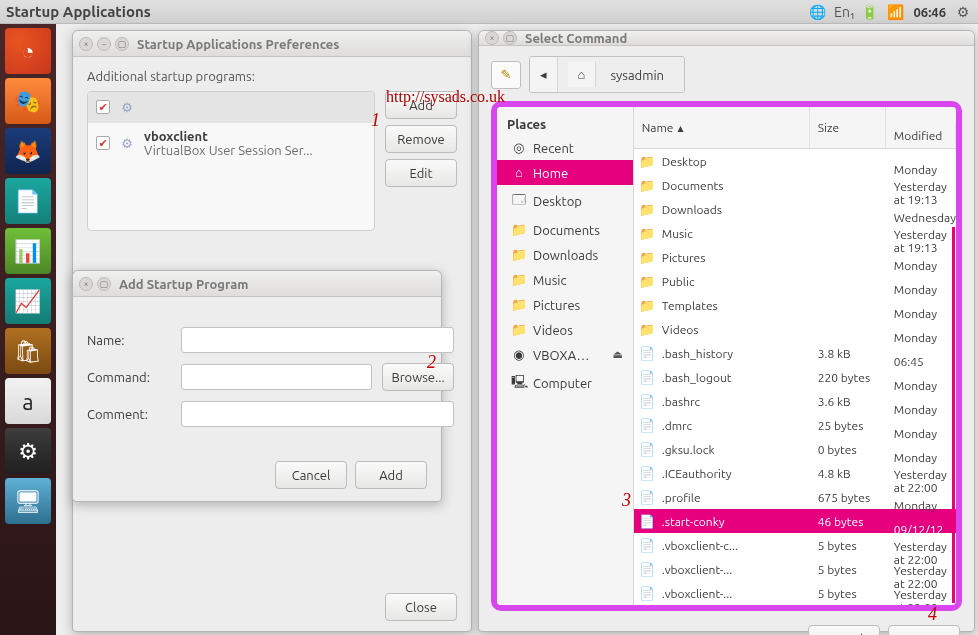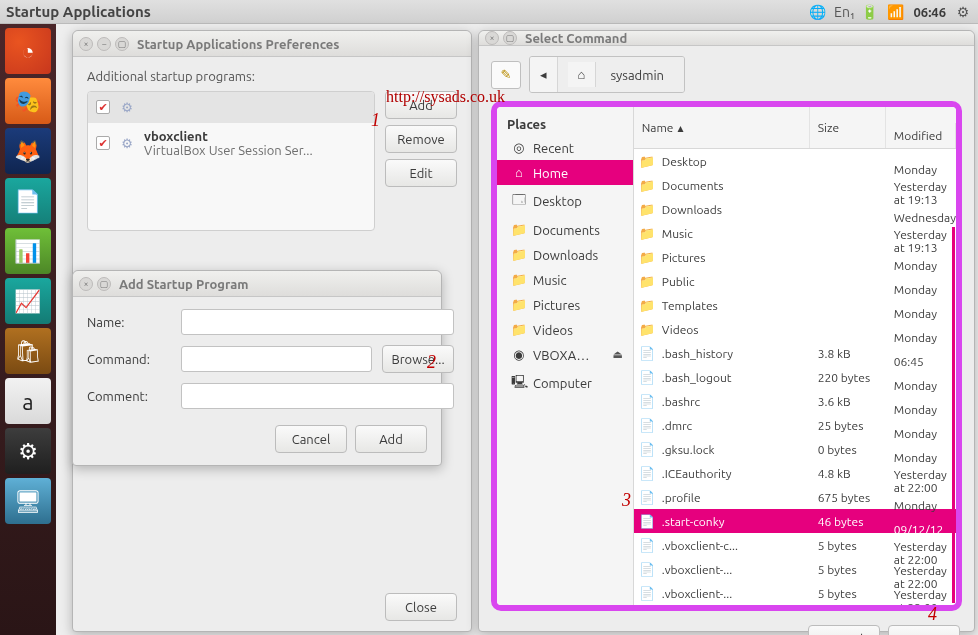--- a/index.html
+++ b/index.html
@@ -95,21 +95,21 @@
 .btn {
   min-width: 72px; height: 28px; padding: 0 10px;
   background: linear-gradient(#fafafa, #e7e7e5);
   border: 1px solid #bcbcbc; border-radius: 4px;
   font-size: 13px; color: #3c3c3c; text-align: center;
   display: inline-flex; align-items: center; justify-content: center;
 }
 .prefs-footer { display: flex; justify-content: flex-end; padding: 10px 14px; }
 
 
-.add-body { padding: 12px 14px; display: grid; grid-template-columns: 84px 1fr auto; row-gap: 10px; column-gap: 10px; align-items: center; }
+.add-body { padding: 30px 14px; display: grid; grid-template-columns: 84px 1fr auto; row-gap: 10px; column-gap: 10px; align-items: center; }
 .add-body .label { color: #3c3c3c; }
 .txtfield {
   height: 26px; border: 1px solid #c2c2c2; border-radius: 3px; background: #fff;
   padding: 0 6px;
 }
 .add-footer { display: flex; justify-content: flex-end; gap: 8px; padding: 4px 14px 12px; }
 
 
 .fc-body { flex: 1; display: flex; flex-direction: column; padding: 10px 12px 8px; gap: 8px; }
 .fc-top { display: flex; align-items: center; gap: 8px; }

